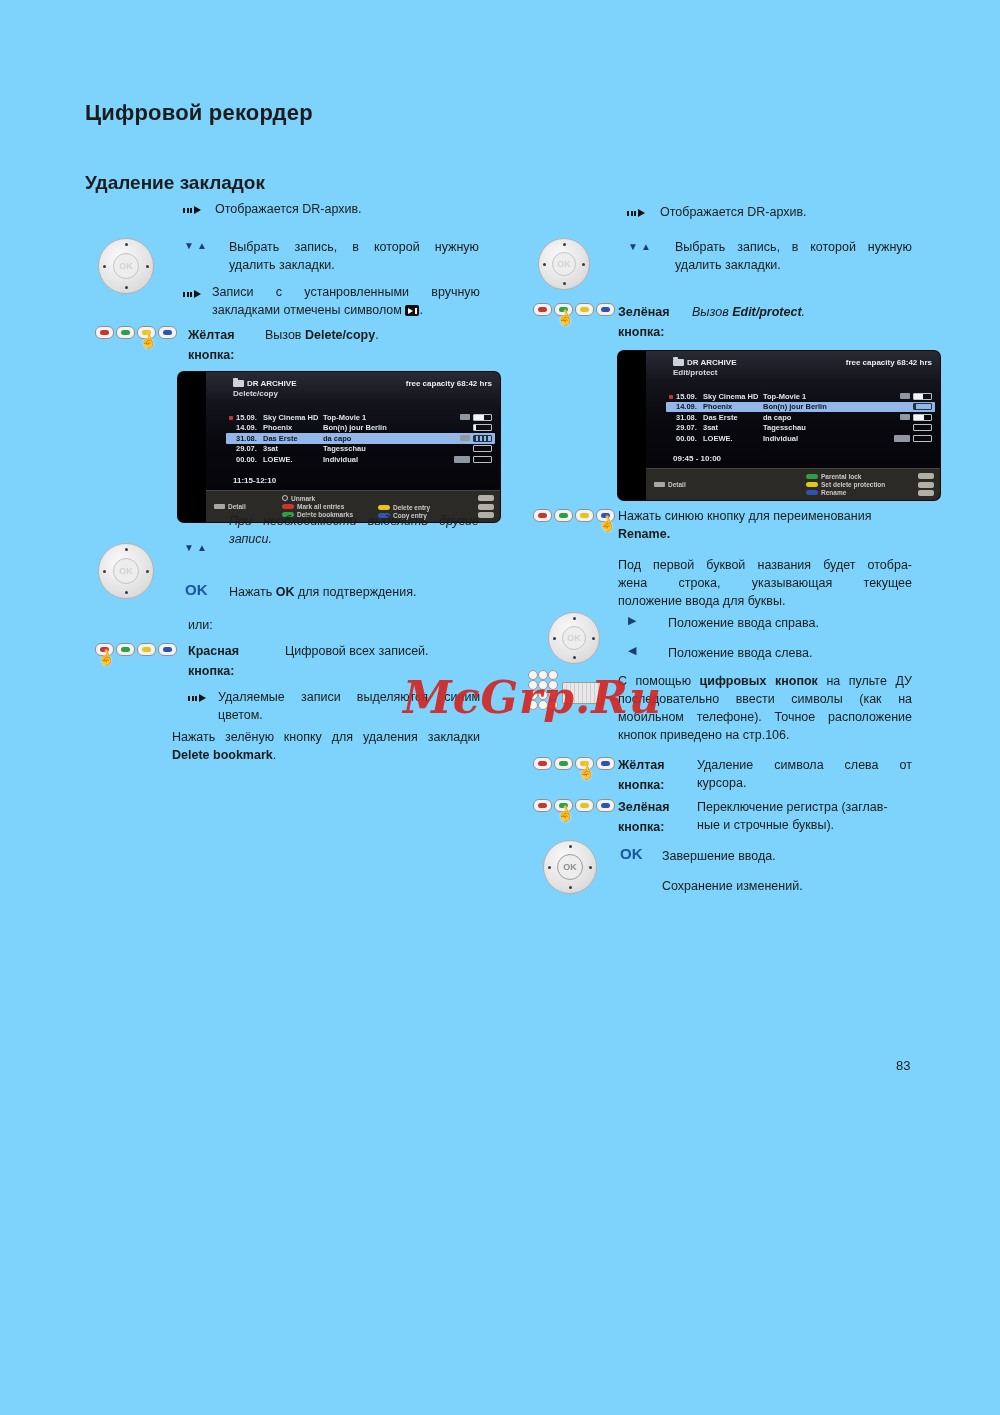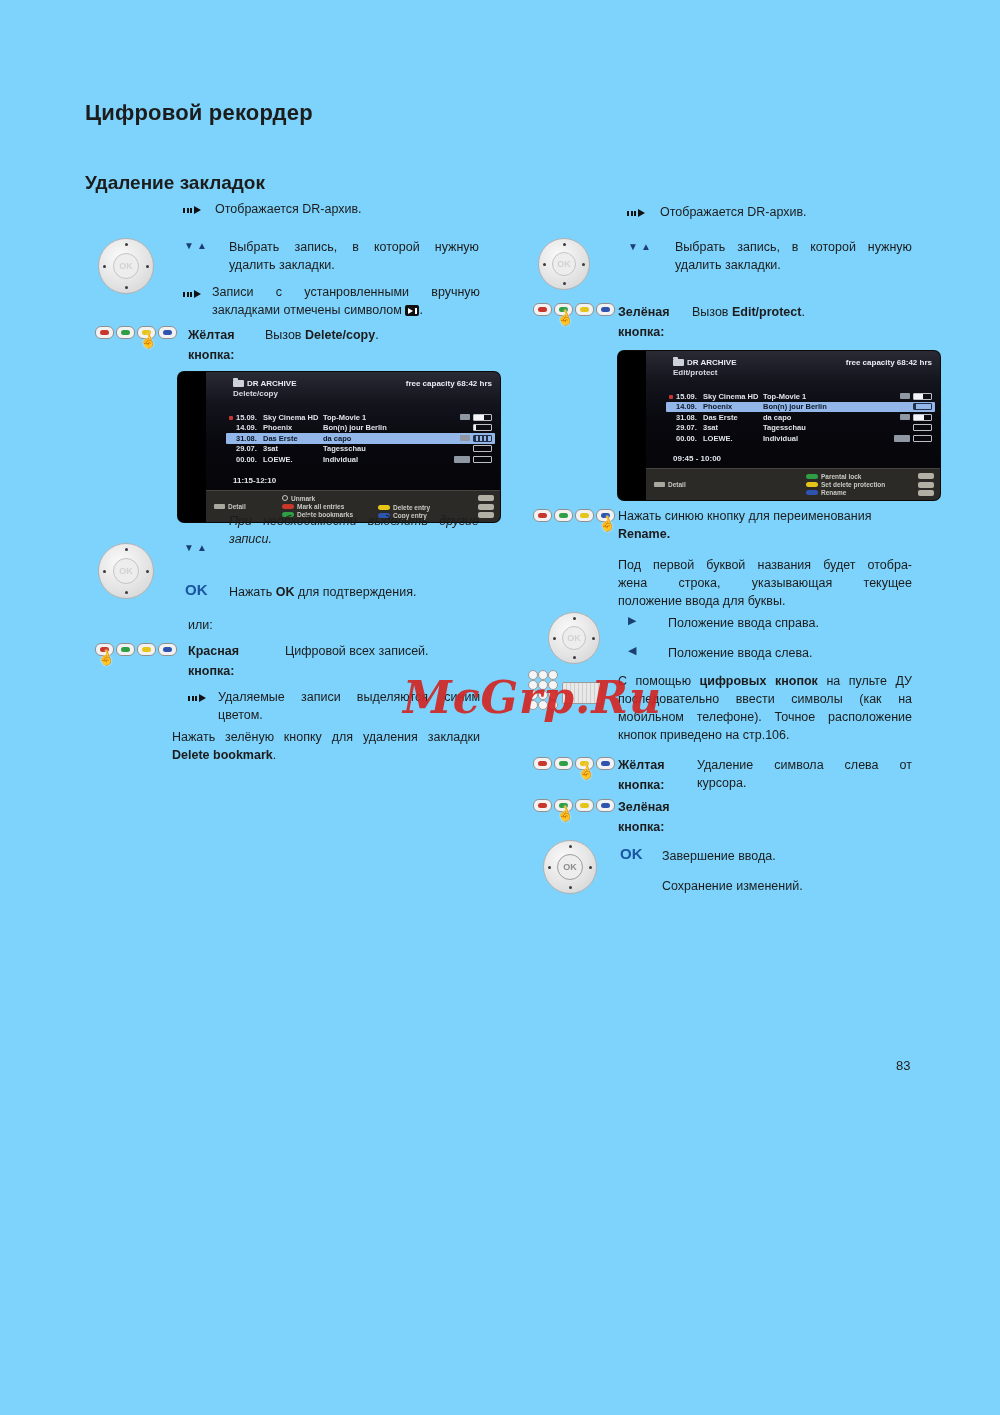--- a/index.html
+++ b/index.html
@@ -331,21 +331,21 @@
       </span>
     <span class="rc-btn" style="left:63px;">
         <span class="rc-dot c-blue"></span>
       </span>
     <span class="hand" style="left:23px;">☝</span>
   </div>
   <div class="abs lbl" style="left:618px;top:302px;">
     <div>Зелёная</div>
       <div>кнопка:</div>
   </div>
-  <div class="abs body-txt nojust" style="left:692px;top:303px;width:220px;">
+  <div class="abs body-txt nojust" style="left:692px;top:303px;width:220px;font-style:italic;">
     <span>Вызов </span><span class="bold">Edit/protect</span><span>.</span>
   </div>
 
   <div class="tv" style="left:618px;top:351px;height:149px;">
     <div class="tv-screen" style="height:117px;">
       <div class="tv-head">
         <div>
           <div class="tv-ttl">
               <span class="tvfold"></span>
               <span>DR ARCHIVE</span>
@@ -529,20 +529,24 @@
       </span>
     <span class="rc-btn" style="left:63px;">
         <span class="rc-dot c-blue"></span>
       </span>
     <span class="hand" style="left:23px;">☝</span>
   </div>
   <div class="abs lbl" style="left:618px;top:797px;">
     <div>Зелёная</div>
       <div>кнопка:</div>
   </div>
+  <div class="abs" style="left:697px;top:798px;width:218px;">
+    <div class="body-txt nojust">Переключение регистра (заглав-</div>
+    <div class="body-txt nojust">ные и строчные буквы).</div>
+  </div>
 
   <span class="dpad okv" style="left:543px;top:840px;width:52px;height:52px;">
       <i class="dd t"></i>
       <i class="dd b"></i>
       <i class="dd l"></i>
       <i class="dd r"></i>
       <span class="d-ok" style="inset:13px;">OK</span>
     </span>
   <span class="abs okkey" style="left:620px;top:845px;">OK</span>
   <div class="abs body-txt nojust" style="left:662px;top:847px;width:250px;">Завершение ввода.</div>

